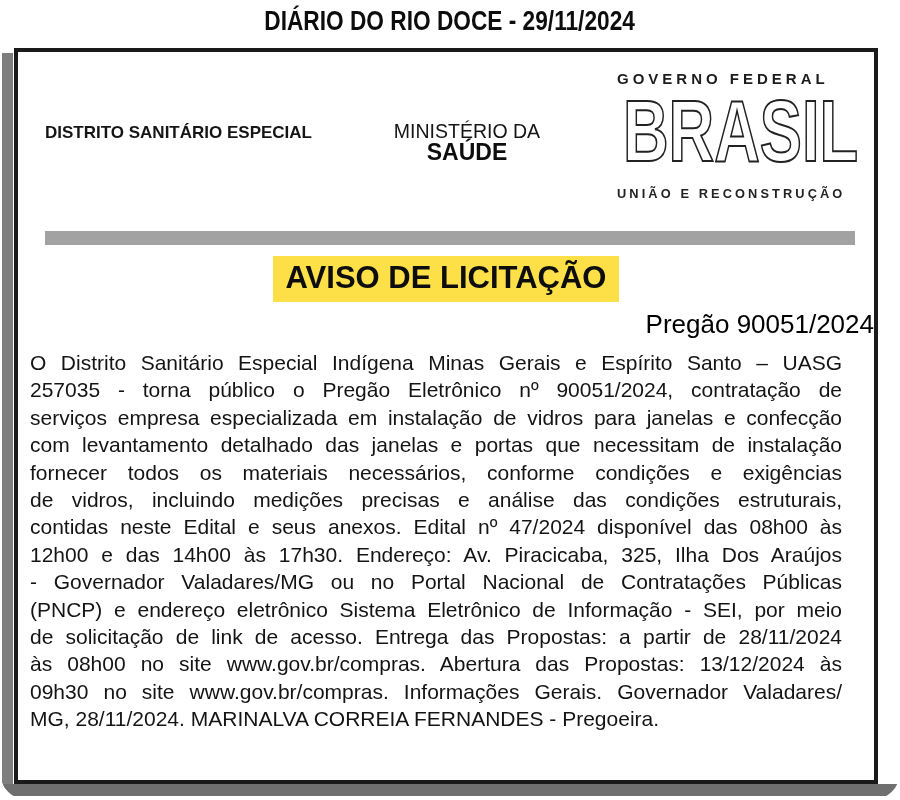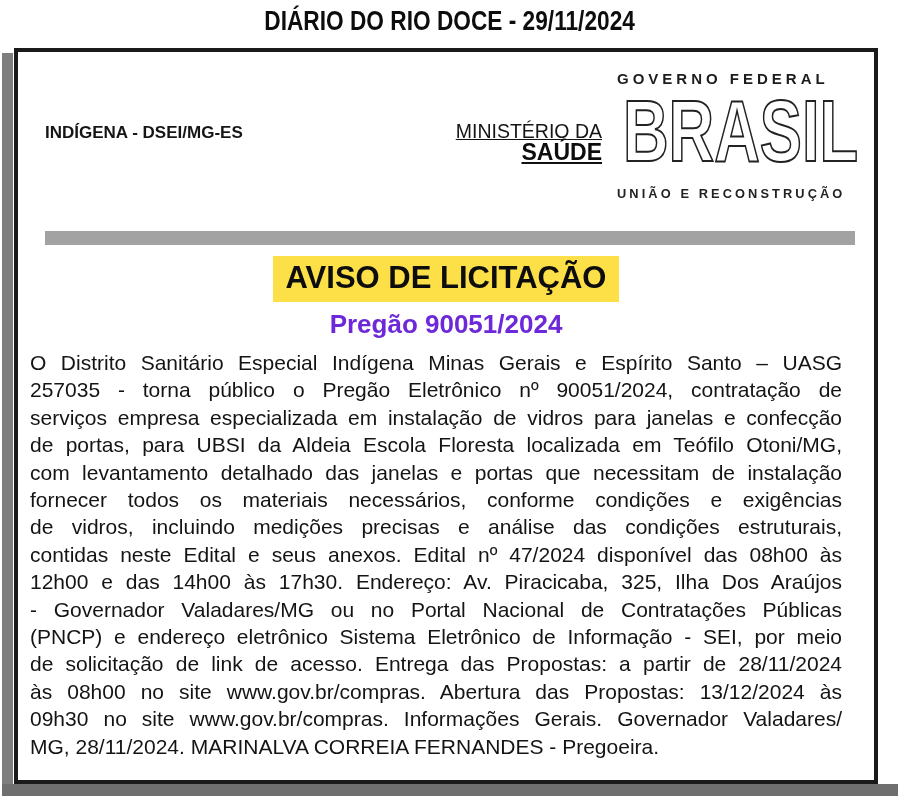--- a/index.html
+++ b/index.html
@@ -1,79 +1,79 @@
 <!DOCTYPE html>
 <html><head>
 <meta charset="utf-8">
 <style>
   * { margin:0; padding:0; box-sizing:border-box; }
   html,body { background:#fff; }
   .page {
     position:relative; width:900px; height:800px; background:#ffffff;
-    font-family:"Liberation Sans", sans-serif; color:#111; overflow:hidden;
+    font-family:"Liberation Sans", sans-serif; color:#111; overflow:hidden;border-radius:28px;
   }
   .masthead { position:absolute; top:6px; left:0; right:0; text-align:center; white-space:nowrap; }
   .masthead .condensed {
     display:inline-block; transform:scaleX(0.84); transform-origin:center;
     font-size:27px; font-weight:700; color:#0d0d0d;
   }
   .shadow-left  { position:absolute; left:2px;  top:53px;  width:11px;  height:743px; background:#7e7e7e; }
   .shadow-bottom{ position:absolute; left:2px;  top:784px; width:896px; height:12px;  background:#6f6f6f; }
   .notice-box {
     position:absolute; left:14px; top:48px; width:864px; height:736px;
     background:#ffffff; border:4px solid #1a1a1a;
   }
   
   .org-block {
     position:absolute; left:27px; top:71px;
     font-size:17px; font-weight:700; line-height:19px; color:#151515; white-space:nowrap;
   }
   .ministry-block {
-    position:absolute; left:366px; top:68px; width:218px; text-align:right; white-space:nowrap;text-decoration:underline;
+    position:absolute; left:340px; top:68px; width:218px; text-align:center; white-space:nowrap;
   }
   .ministry-line1 { font-size:19.5px; font-weight:400; line-height:22px; color:#151515; }
   .ministry-line2 { font-size:23px; font-weight:700; line-height:21px; color:#0d0d0d; }
   .gov-block { position:absolute; left:599px; top:18px; width:247px; text-align:left; }
   .gov-top {
     font-size:15px; font-weight:800; letter-spacing:4px; color:#1c1c1c; white-space:nowrap;
   }
   .brasil-svg { display:block; margin:6px auto 0 auto; }
   .gov-bottom {
     margin-top:20px; font-size:12.8px; font-weight:600; letter-spacing:3.1px;
     color:#222; white-space:nowrap;
   }
   .divider { position:absolute; left:27px; top:179px; width:810px; height:14px; background:#a2a2a2; }
   .title-wrap { position:absolute; left:0; right:0; top:204px; text-align:center; }
   .title-highlight {
     display:inline-block; background:#fde047; padding:4px 13px 6px 13px;
     font-size:31px; font-weight:700; color:#0d0d0d; white-space:nowrap;
   }
-  .subtitle { position:absolute; left:0; right:0; top:257px; text-align:center;
-    font-size:26px; font-weight:700; color:#6d28d9; }
+  .subtitle { position:absolute; left:0; right:0; top:257px; text-align:right;
+    font-size:26px; font-weight:400; color:#000000; }
   .body-block { position:absolute; left:12px; top:297px; width:812px; }
   .bl { font-size:21px; line-height:27.4px; color:#141414; white-space:normal; }
   .jl { text-align:justify; text-align-last:justify; }
   .ll { text-align:left; }
 </style>
 </head>
 <body>
 
 <div class="page">
 
   <div class="masthead">
     <span class="condensed">DIÁRIO DO RIO DOCE - 29/11/2024</span>
   </div>
 
   <div class="shadow-left"></div>
   <div class="shadow-bottom"></div>
 
   <div class="notice-box">
 
     <div class="org-block">
-      <div>INDÍGENA - DSEI/MG-ES</div>
+      <div>DISTRITO SANITÁRIO ESPECIAL</div>
     </div>
 
     <div class="ministry-block">
       <div class="ministry-line1">MINISTÉRIO DA</div>
       <div class="ministry-line2">SAÚDE</div>
     </div>
 
     <div class="gov-block">
       <div class="gov-top">GOVERNO FEDERAL</div>
       <svg class="brasil-svg" width="245" height="73" viewBox="0 0 245 73" aria-hidden="true">
@@ -87,21 +87,20 @@
     <div class="title-wrap">
       <span class="title-highlight">AVISO DE LICITAÇÃO</span>
     </div>
 
     <div class="subtitle">Pregão 90051/2024</div>
 
     <div class="body-block">
       <div class="bl jl">O Distrito Sanitário Especial Indígena Minas Gerais e Espírito Santo – UASG</div>
       <div class="bl jl">257035 - torna público o Pregão Eletrônico nº 90051/2024, contratação de</div>
       <div class="bl jl">serviços empresa especializada em instalação de vidros para janelas e confecção</div>
-      <div class="bl jl">de portas, para UBSI da Aldeia Escola Floresta localizada em Teófilo Otoni/MG,</div>
       <div class="bl jl">com levantamento detalhado das janelas e portas que necessitam de instalação</div>
       <div class="bl jl">fornecer todos os materiais necessários, conforme condições e exigências</div>
       <div class="bl jl">de vidros, incluindo medições precisas e análise das condições estruturais,</div>
       <div class="bl jl">contidas neste Edital e seus anexos. Edital nº 47/2024 disponível das 08h00 às</div>
       <div class="bl jl">12h00 e das 14h00 às 17h30. Endereço: Av. Piracicaba, 325, Ilha Dos Araújos</div>
       <div class="bl jl">- Governador Valadares/MG ou no Portal Nacional de Contratações Públicas</div>
       <div class="bl jl">(PNCP) e endereço eletrônico Sistema Eletrônico de Informação - SEI, por meio</div>
       <div class="bl jl">de solicitação de link de acesso. Entrega das Propostas: a partir de 28/11/2024</div>
       <div class="bl jl">às 08h00 no site www.gov.br/compras. Abertura das Propostas: 13/12/2024 às</div>
       <div class="bl jl">09h30 no site www.gov.br/compras. Informações Gerais. Governador Valadares/</div>

